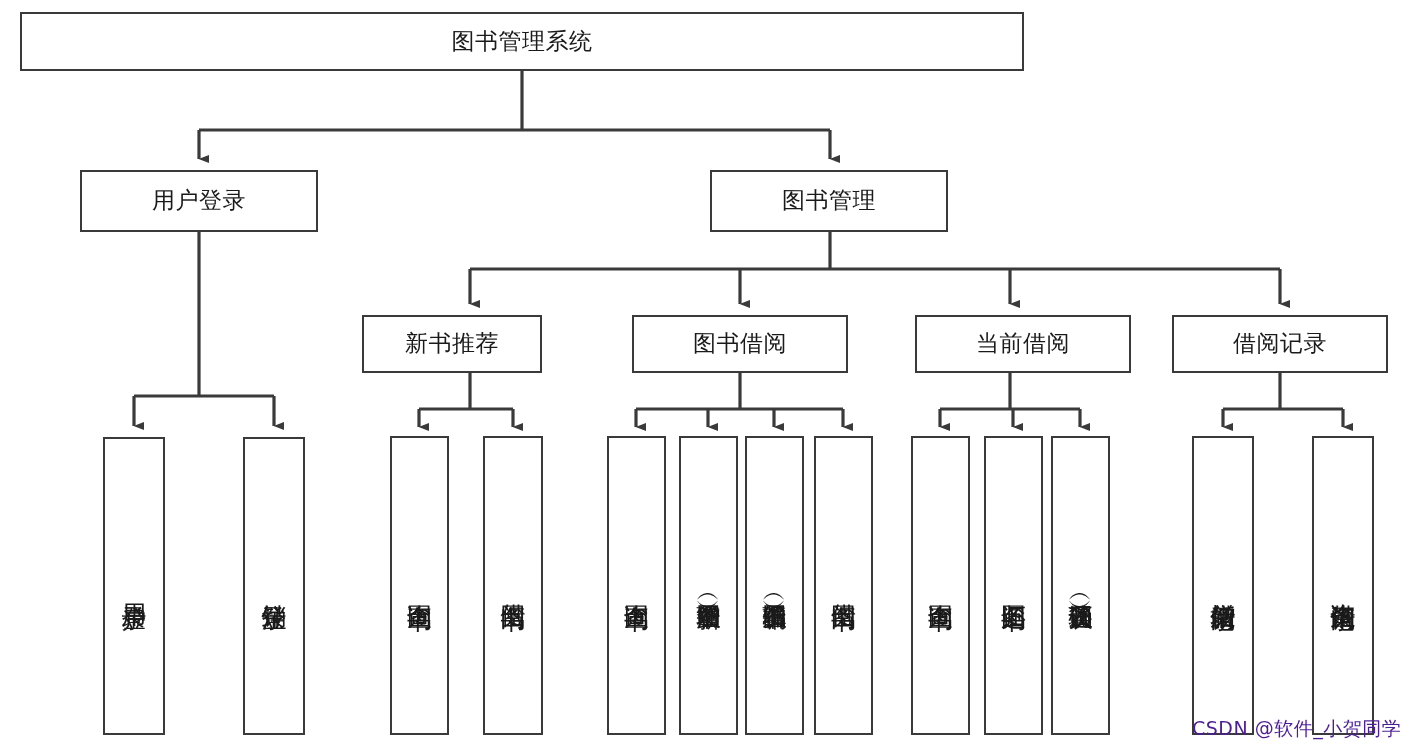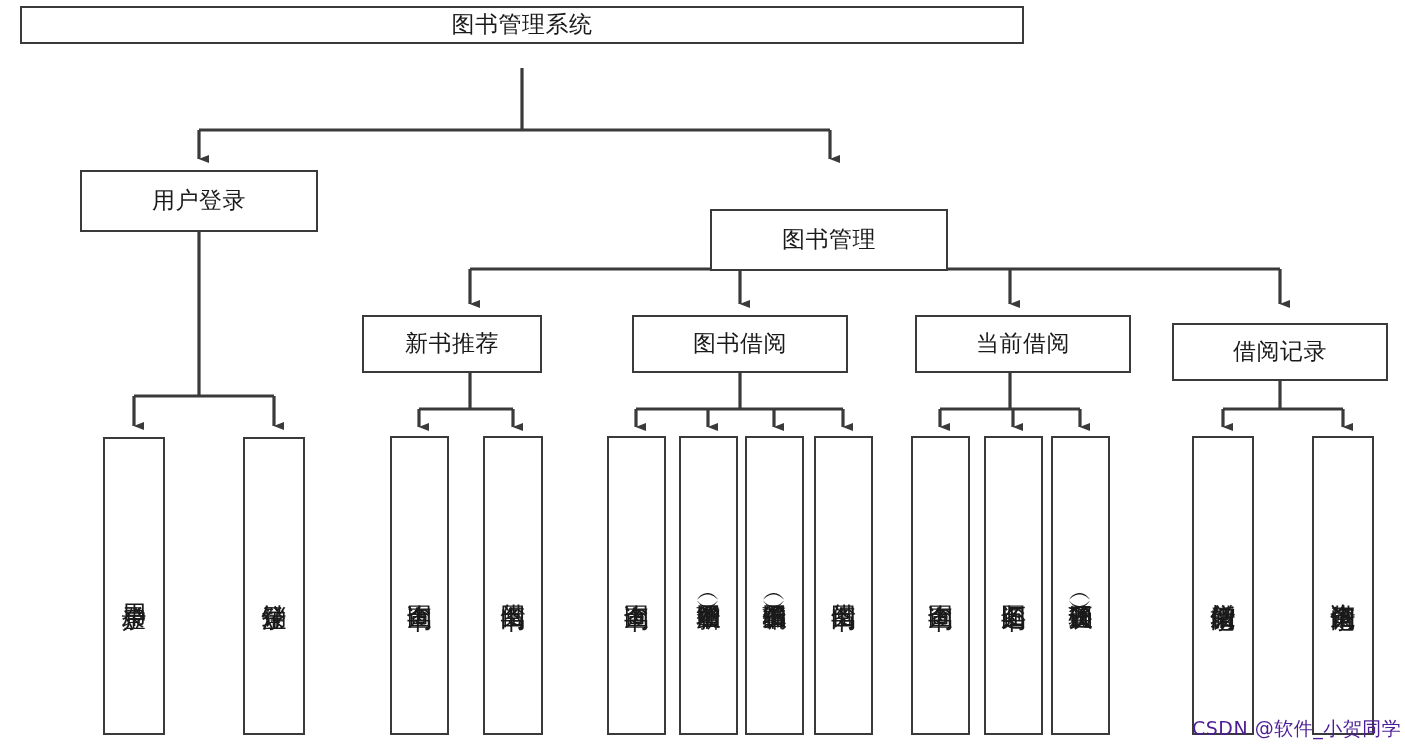--- a/index.html
+++ b/index.html
@@ -149,39 +149,39 @@
       <path d="M1280,373 L1280,409"></path>
       <path d="M1223,409 L1343,409"></path>
     </g>
     <g stroke="#3a3a3a" stroke-width="3.2" fill="none" marker-end="url(#arrow)">
       <path d="M1223,409 L1223,427"></path>
       <path d="M1343,409 L1343,427"></path>
     </g>
   </svg>
 
   <div id="nodes-layer">
-      <div class="node root h-node" style="left: 20px; top: 6px; width: 1004px; height: 38px;">
+      <div class="node root h-node" style="left: 20px; top: 12px; width: 1004px; height: 59px;">
         <span class="node-label">图书管理系统</span>
       </div>
       <div class="node h-node" style="left: 80px; top: 170px; width: 238px; height: 62px;">
         <span class="node-label">用户登录</span>
       </div>
-      <div class="node h-node" style="left: 710px; top: 170px; width: 238px; height: 62px; margin-top: 39px;">
+      <div class="node h-node" style="left: 710px; top: 170px; width: 238px; height: 62px;">
         <span class="node-label">图书管理</span>
       </div>
       <div class="node h-node" style="left: 362px; top: 315px; width: 180px; height: 58px;">
         <span class="node-label">新书推荐</span>
       </div>
       <div class="node h-node" style="left: 632px; top: 315px; width: 216px; height: 58px;">
         <span class="node-label">图书借阅</span>
       </div>
       <div class="node h-node" style="left: 902px; top: 315px; width: 216px; height: 58px; margin-left: 13px;">
         <span class="node-label">当前借阅</span>
       </div>
-      <div class="node h-node" style="left: 1172px; top: 315px; width: 216px; height: 58px; margin-top: 8px;">
+      <div class="node h-node" style="left: 1172px; top: 315px; width: 216px; height: 58px;">
         <span class="node-label">借阅记录</span>
       </div>
       <div class="node v-node" style="left: 103px; top: 437px; width: 62px; height: 298px;">
         <span class="node-label">用户登录</span>
       </div>
       <div class="node v-node" style="left: 243px; top: 437px; width: 62px; height: 298px;">
         <span class="node-label">注销登录</span>
       </div>
       <div class="node v-node" style="left: 390px; top: 436px; width: 59px; height: 299px;">
         <span class="node-label">查询图书</span>

